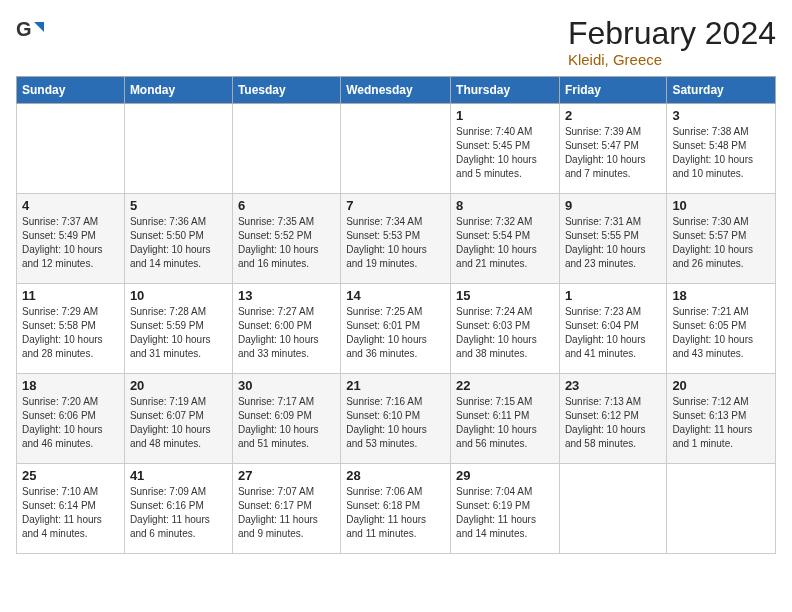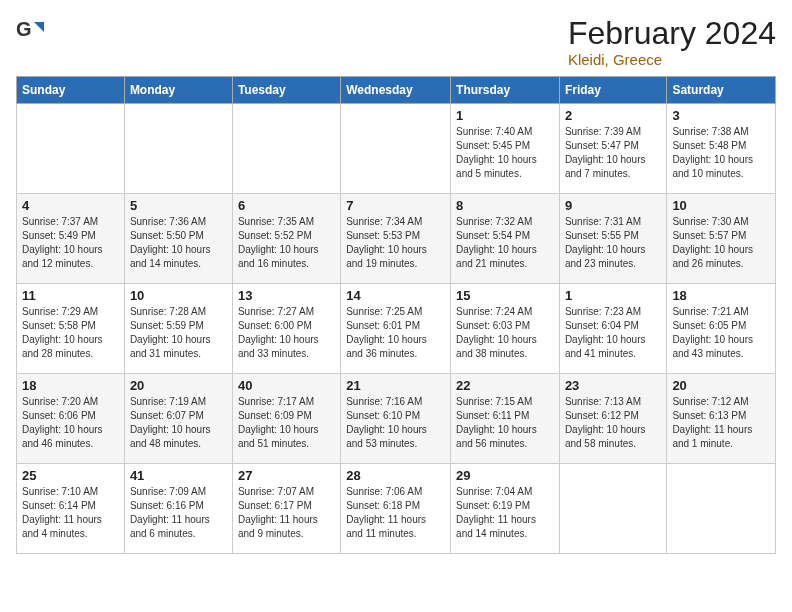--- a/index.html
+++ b/index.html
@@ -186,21 +186,21 @@
       <tr>
         <td>
           <span class="day-number">18</span>
           <div class="day-info">Sunrise: 7:20 AM<br>Sunset: 6:06 PM<br>Daylight: 10 hours<br>and 46 minutes.</div>
         </td>
         <td>
           <span class="day-number">20</span>
           <div class="day-info">Sunrise: 7:19 AM<br>Sunset: 6:07 PM<br>Daylight: 10 hours<br>and 48 minutes.</div>
         </td>
         <td>
-          <span class="day-number">40</span>
+          <span class="day-number">30</span>
           <div class="day-info">Sunrise: 7:17 AM<br>Sunset: 6:09 PM<br>Daylight: 10 hours<br>and 51 minutes.</div>
         </td>
         <td>
           <span class="day-number">21</span>
           <div class="day-info">Sunrise: 7:16 AM<br>Sunset: 6:10 PM<br>Daylight: 10 hours<br>and 53 minutes.</div>
         </td>
         <td>
           <span class="day-number">22</span>
           <div class="day-info">Sunrise: 7:15 AM<br>Sunset: 6:11 PM<br>Daylight: 10 hours<br>and 56 minutes.</div>
         </td>

